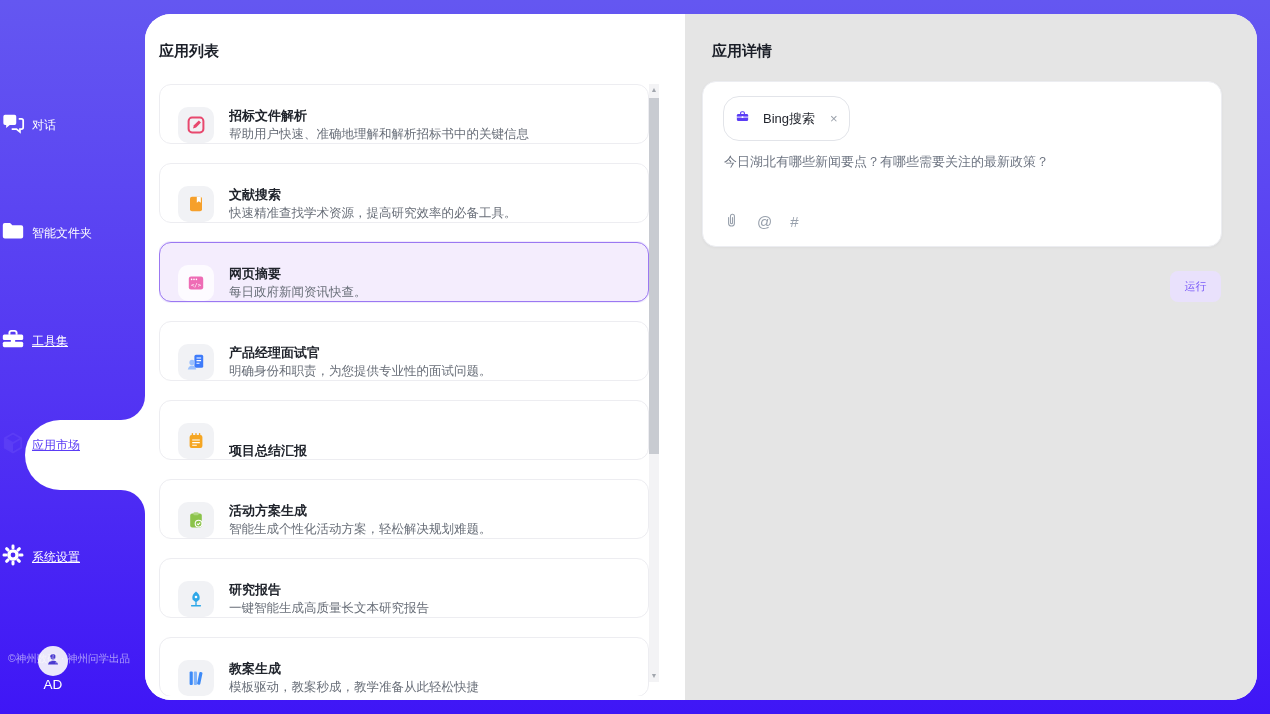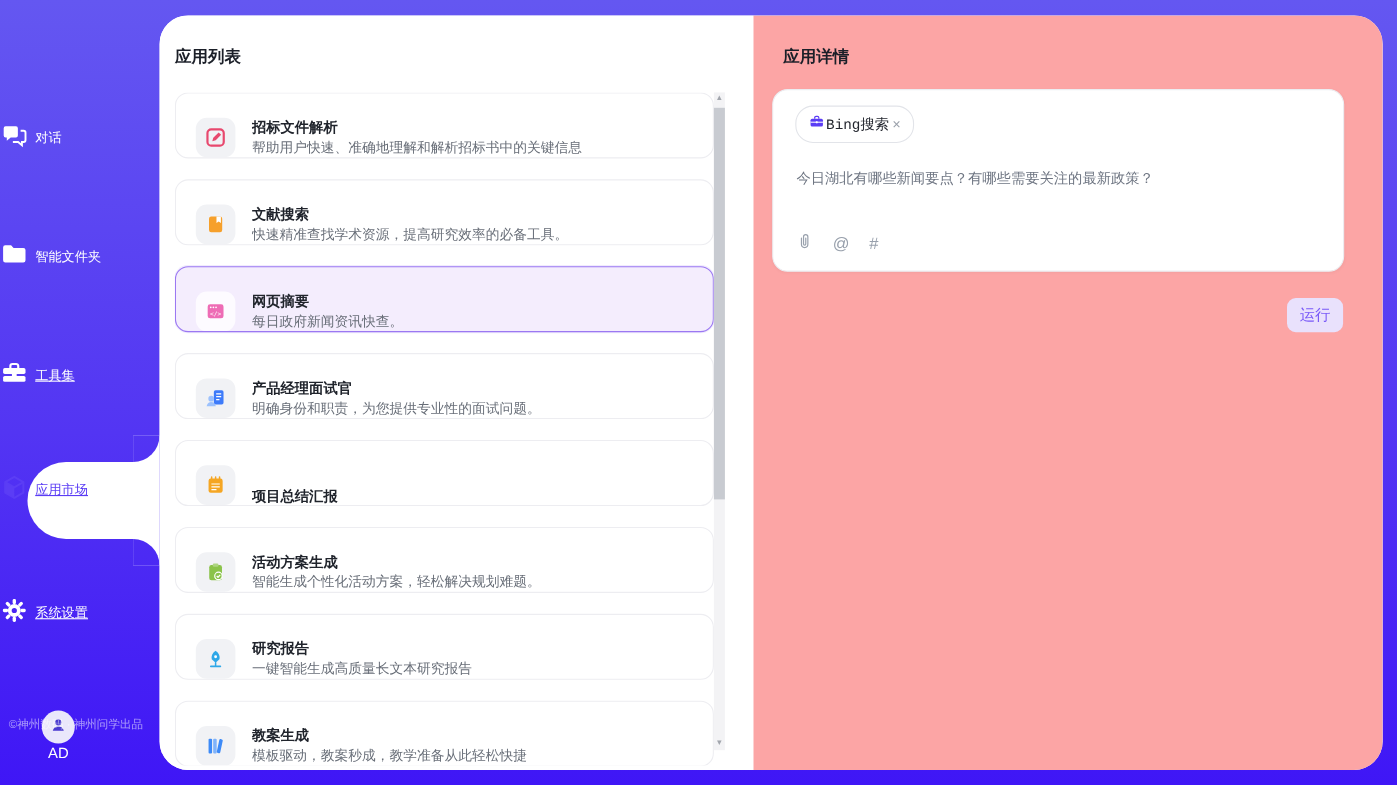--- a/index.html
+++ b/index.html
@@ -24,47 +24,47 @@
   .fillet .q { width:100%; height:100%; background:linear-gradient(180deg,#6457f1 0%,#5335f3 55%,#3f16f6 100%); background-attachment:fixed; }
   .fillet-top { top:396px; } .fillet-top .q { border-radius:0 0 100% 0; }
   .fillet-bottom { top:490px; } .fillet-bottom .q { border-radius:0 100% 0 0; }
   .user-row { position:absolute; left:38px; top:646px; display:flex; align-items:center; gap:1px;flex-direction:column; }
   .avatar { width:30px; height:30px; border-radius:50%; background:#eae7fb; display:flex; align-items:center; justify-content:center; }
   .user-row .uid { color:#fff; font-size:13.5px; }
   .side-footer { position:absolute; left:8px; top:652px; font-size:10.5px; color:rgba(255,255,255,.55); }
   
   .content { position:absolute; left:145px; top:14px; width:1112px; height:686px; border-radius:26px; overflow:hidden; display:flex; background:#fff; }
   .panel-list { position:relative; width:540px; background:#fff; }
-  .panel-detail { position:relative; flex:1; background:#fca5a5; }
+  .panel-detail { position:relative; flex:1; background:#e5e5e5; }
   .panel-title { position:absolute; top:28px; font-size:15px; font-weight:bold; color:#1b1f28; }
   .panel-list .panel-title { left:14px; }
   .panel-detail .panel-title { left:27px; }
   
   .cards { position:absolute; left:14px; top:70px; width:490px; bottom:4px; overflow:hidden; }
   .card { height:60px; border:1px solid #ededf1; border-radius:12px; background:#fff; display:flex; align-items:flex-end; padding:0 16px 0 18px; margin-bottom:19px; cursor:pointer; }
   .card.selected { background:#f4edfd; border:1.5px solid #9b78f2; box-shadow:0 0 0 1px rgba(155,120,242,.15); }
   .card-ic { width:36px; height:36px; border-radius:10px; background:#f1f2f5; display:flex; align-items:center; justify-content:center; margin-right:15px; flex:none; }
   .card.selected .card-ic { background:#fdfbff; }
   .card-tx { overflow:hidden; }
   .card-tt { font-size:13px; font-weight:bold; color:#20242c; line-height:17px; }
   .card-ds { font-size:12.5px; color:#686e78; line-height:17px; margin-top:2px; white-space:nowrap; }
   
   .sbar { position:absolute; right:26px; top:70px; bottom:18px; width:10px; background:#f3f3f5; }
   .sbar .arr { position:absolute; left:0; width:10px; height:12px; font-size:7px; color:#a2a6ad; text-align:center; line-height:12px; cursor:pointer; }
   .sbar .arr.up { top:0; } .sbar .arr.down { bottom:0; }
   .sbar .thumb { position:absolute; left:0; top:14px; width:10px; height:356px; background:#c8cbd1; cursor:pointer; }
   
   .detail-card { position:absolute; left:17px; top:67px; width:520px; height:166px; background:#fff; border:1px solid #ecedf1; border-radius:14px; box-shadow:0 1px 3px rgba(0,0,0,.04); }
-  .chip { position:absolute; left:20px; top:14px; height:34px; display:inline-flex; align-items:center; gap:1px; border:1px solid #e2e4e9; border-radius:16px; background:#fff; padding:0 11px; cursor:pointer;font-family:Liberation Mono, monospace; }
+  .chip { position:absolute; left:20px; top:14px; height:45px; display:inline-flex; align-items:center; gap:13px; border:1px solid #e2e4e9; border-radius:16px; background:#fff; padding:0 11px; cursor:pointer; }
   .chip .chip-lb { font-size:13px; color:#23262e; }
   .chip .chip-x { font-size:13px; color:#9aa0aa; margin-left:2px; cursor:pointer; }
   .prompt { position:absolute; left:21px; top:70px; right:20px; font-size:13px; color:#6e7582; line-height:19px; cursor:text; }
   .tool-row { position:absolute; left:21px; bottom:14px; display:flex; align-items:center; gap:18px; color:#98a0ac; }
   .tool-row .tglyph { font-size:15px; line-height:16px; cursor:pointer; }
-  .run-btn { position:absolute; right:36px; top:257px; width:51px; height:31px; background:#e9e1fc; color:#7a5af8; font-size:14px; border:none; border-radius:8px; cursor:pointer; display:flex; align-items:center; justify-content:center; }
+  .run-btn { position:absolute; right:36px; top:257px; width:51px; height:31px; background:#e9e1fc; color:#7a5af8; font-size:11px; border:none; border-radius:8px; cursor:pointer; display:flex; align-items:center; justify-content:center; }
 </style>
 </head>
 <body>
 
 <div class="sidebar">
 
   <div class="nav-item nav-chat">
     <span>
       <svg width="26" height="26" viewBox="0 0 24 24">
         <path d="M3.1 6A1.6 1.6 0 0 1 4.7 4.4h8.7A1.6 1.6 0 0 1 15 6v6.2a1.6 1.6 0 0 1-1.6 1.6H9l-3.3 2.8v-2.8H4.7a1.6 1.6 0 0 1-1.6-1.6z" fill="#fff"></path>

